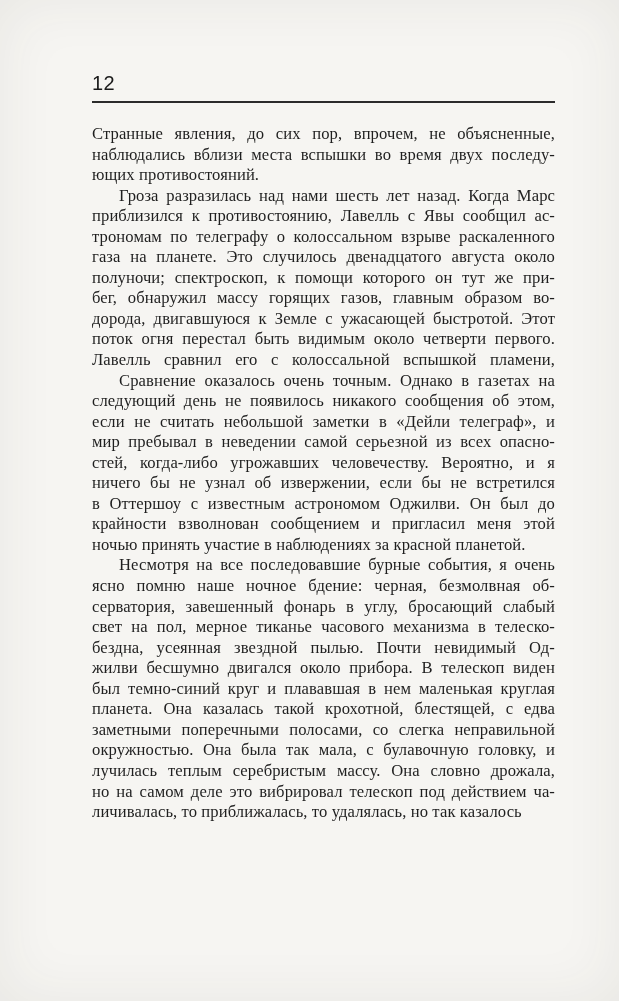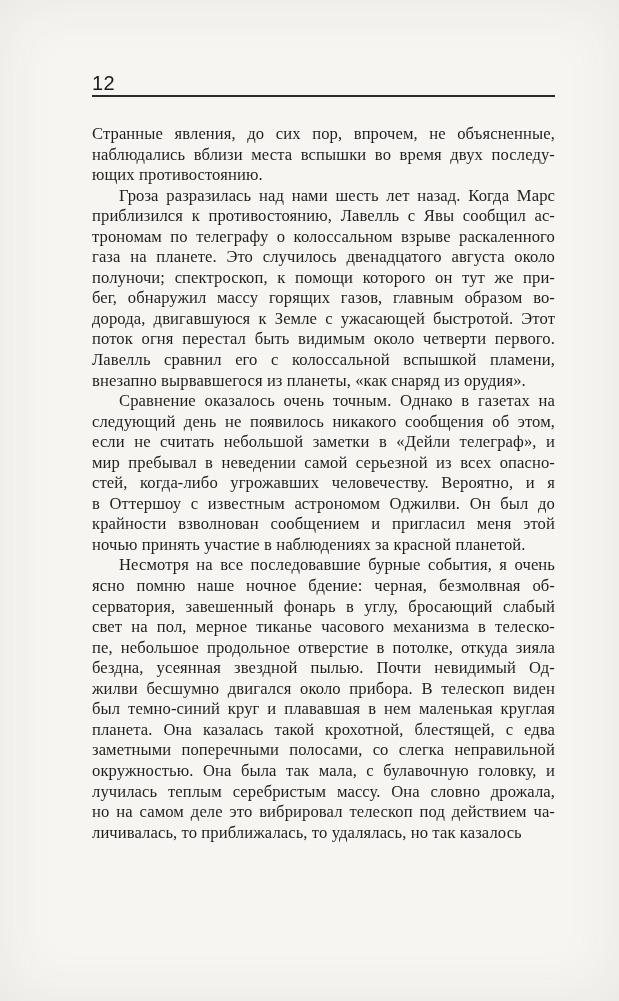--- a/index.html
+++ b/index.html
@@ -16,21 +16,21 @@
     overflow: hidden;
     color: #1f1f1f;
   }
   .page-header {
     position: absolute;
     left: 92px; top: 72px;
     width: 463px;
     display: flex;
     justify-content: space-between;
     align-items: flex-end;
-    padding-bottom: 0;
+    padding-bottom: 6px;
     border-bottom: 2px solid #2b2b2b;
     font-family: "Liberation Sans", sans-serif;
     gap: 28px;
   }
   .page-number {
     font-size: 20px;
     letter-spacing: 0.5px;
     color: #1a1a1a;
   }
   .running-title {
@@ -63,53 +63,52 @@
 
   <div class="page-header">
     <span class="page-number">12</span>
   </div>
 
   <div class="body-text">
 
     <p class="para">
       <span class="line first-line">Странные явления, до сих пор, впрочем, не объясненные,</span>
       <span class="line">наблюдались вблизи места вспышки во время двух последу-</span>
-      <span class="line last-line">ющих противостоянию.</span>
+      <span class="line last-line">ющих противостояний.</span>
     </p>
 
     <p class="para indent">
       <span class="line first-line">Гроза разразилась над нами шесть лет назад. Когда Марс</span>
       <span class="line">приблизился к противостоянию, Лавелль с Явы сообщил ас-</span>
       <span class="line">трономам по телеграфу о колоссальном взрыве раскаленного</span>
       <span class="line">газа на планете. Это случилось двенадцатого августа около</span>
       <span class="line">полуночи; спектроскоп, к помощи которого он тут же при-</span>
       <span class="line">бег, обнаружил массу горящих газов, главным образом во-</span>
       <span class="line">дорода, двигавшуюся к Земле с ужасающей быстротой. Этот</span>
       <span class="line">поток огня перестал быть видимым около четверти первого.</span>
       <span class="line">Лавелль сравнил его с колоссальной вспышкой пламени,</span>
-      <span class="line last-line">внезапно вырвавшегося из планеты, «как снаряд из орудия».</span>
     </p>
 
     <p class="para indent">
       <span class="line first-line">Сравнение оказалось очень точным. Однако в газетах на</span>
       <span class="line">следующий день не появилось никакого сообщения об этом,</span>
       <span class="line">если не считать небольшой заметки в «Дейли телеграф», и</span>
       <span class="line">мир пребывал в неведении самой серьезной из всех опасно-</span>
       <span class="line">стей, когда-либо угрожавших человечеству. Вероятно, и я</span>
+      <span class="line">ничего бы не узнал об извержении, если бы не встретился</span>
       <span class="line">в Оттершоу с известным астрономом Оджилви. Он был до</span>
       <span class="line">крайности взволнован сообщением и пригласил меня этой</span>
       <span class="line last-line">ночью принять участие в наблюдениях за красной планетой.</span>
     </p>
 
     <p class="para indent">
       <span class="line first-line">Несмотря на все последовавшие бурные события, я очень</span>
       <span class="line">ясно помню наше ночное бдение: черная, безмолвная об-</span>
       <span class="line">серватория, завешенный фонарь в углу, бросающий слабый</span>
       <span class="line">свет на пол, мерное тиканье часового механизма в телеско-</span>
-      <span class="line">пе, небольшое продольное отверстие в потолке, откуда зияла</span>
       <span class="line">бездна, усеянная звездной пылью. Почти невидимый Од-</span>
       <span class="line">жилви бесшумно двигался около прибора. В телескоп виден</span>
       <span class="line">был темно-синий круг и плававшая в нем маленькая круглая</span>
       <span class="line">планета. Она казалась такой крохотной, блестящей, с едва</span>
       <span class="line">заметными поперечными полосами, со слегка неправильной</span>
       <span class="line">окружностью. Она была так мала, с булавочную головку, и</span>
       <span class="line">лучилась теплым серебристым массу. Она словно дрожала,</span>
       <span class="line">но на самом деле это вибрировал телескоп под действием ча-</span>
     </p>
 

